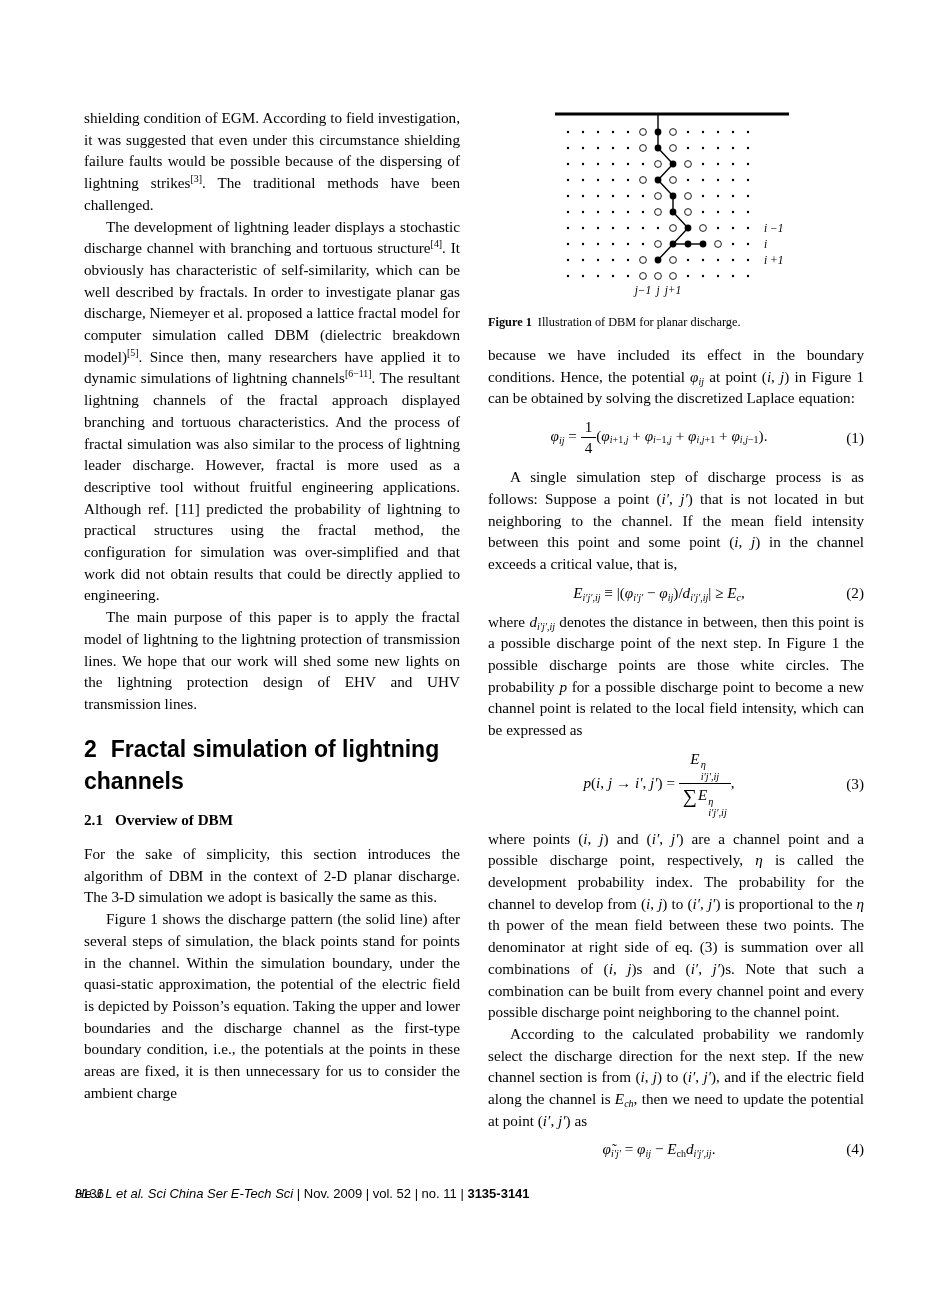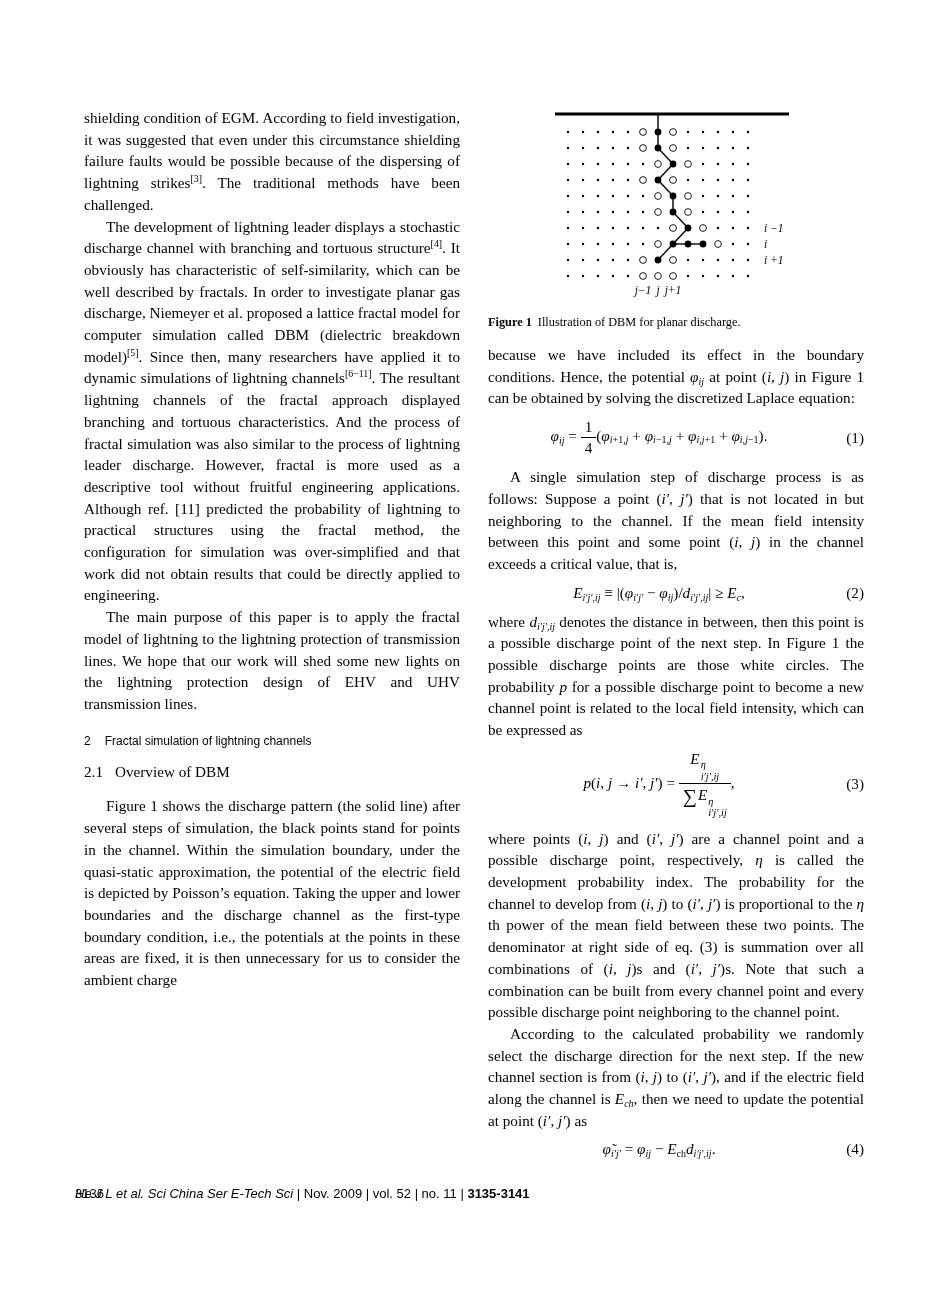--- a/index.html
+++ b/index.html
@@ -8,25 +8,25 @@
     width:925px; height:1309px; position:relative; overflow:hidden;
     font-family:"Liberation Serif", serif; color:#000;
   }
   .columns { position:absolute; left:84px; top:107px; width:780px; display:flex; gap:28px; }
   .col { width:376px; }
   p.body-text { font-size:15.2px; line-height:21.7px; text-align:justify; }
   p.indent { text-indent:22px; }
   sup { font-size:0.65em; line-height:0; vertical-align:super; }
   sub { font-size:0.66em; line-height:0; vertical-align:-0.25em; }
   h2.section {
-    font-family:"Liberation Sans", sans-serif; font-size:12px; font-weight:normal;
+    font-family:"Liberation Sans", sans-serif; font-size:23px; font-weight:bold;
     line-height:1.4; margin:18px 0 14px 0;
   }
   h2.section .sec-num { margin-right:14px; }
-  h3.subsection { font-size:15.2px; font-weight:normal; margin:8px 0 14px 0; }
+  h3.subsection { font-size:15.2px; font-weight:bold; margin:8px 0 14px 0; }
   h3.subsection .sec-num { margin-right:12px; }
   .figure { margin:0 0 10px 0; }
   .figure svg { display:block; margin:0 auto; }
   .figure figcaption { font-size:12.3px; text-align:left; margin-top:10px; margin-bottom:14px; }
   .figure figcaption b { margin-right:6px; }
   .equation { display:flex; align-items:center; margin:9px 0; font-size:15.2px; }
   .eq-body { flex:1; text-align:center; }
   .eq-num { min-width:34px; text-align:right; }
   .frac { display:inline-block; vertical-align:middle; text-align:center; }
   .frac .num { display:block; padding:0 4px 1px 4px; border-bottom:1px solid #000; }
@@ -50,20 +50,21 @@
     <p class="body-text indent">The main purpose of this paper is to apply the fractal model of lightning to the lightning protection of transmission lines. We hope that our work will shed some new lights on the lightning protection design of EHV and UHV transmission lines.</p>
 
     <h2 class="section">
       <span class="sec-num">2</span><span>Fractal simulation of lightning channels</span>
     </h2>
 
     <h3 class="subsection">
       <span class="sec-num">2.1</span><span>Overview of DBM</span>
     </h3>
 
+    <p class="body-text">For the sake of simplicity, this section introduces the algorithm of DBM in the context of 2-D planar discharge. The 3-D simulation we adopt is basically the same as this.</p>
     <p class="body-text indent">Figure 1 shows the discharge pattern (the solid line) after several steps of simulation, the black points stand for points in the channel. Within the simulation boundary, under the quasi-static approximation, the potential of the electric field is depicted by Poisson’s equation. Taking the upper and lower boundaries and the discharge channel as the first-type boundary condition, i.e., the potentials at the points in these areas are fixed, it is then unnecessary for us to consider the ambient charge</p>
   </div>
 
   <div class="col">
 
     <figure class="figure">
       <svg width="244" height="198" viewBox="0 0 244 198">
           <line x1="1" y1="7" x2="235" y2="7" stroke="#000" stroke-width="2.8"></line>
           <polyline points="104,7 104,25 104,41 119,57 104,73 119,89 119,105 134,121 119,137 104,153" fill="none" stroke="#000" stroke-width="1.4"></polyline>
           <polyline points="119,137 134,137 149,137" fill="none" stroke="#000" stroke-width="1.4"></polyline>

